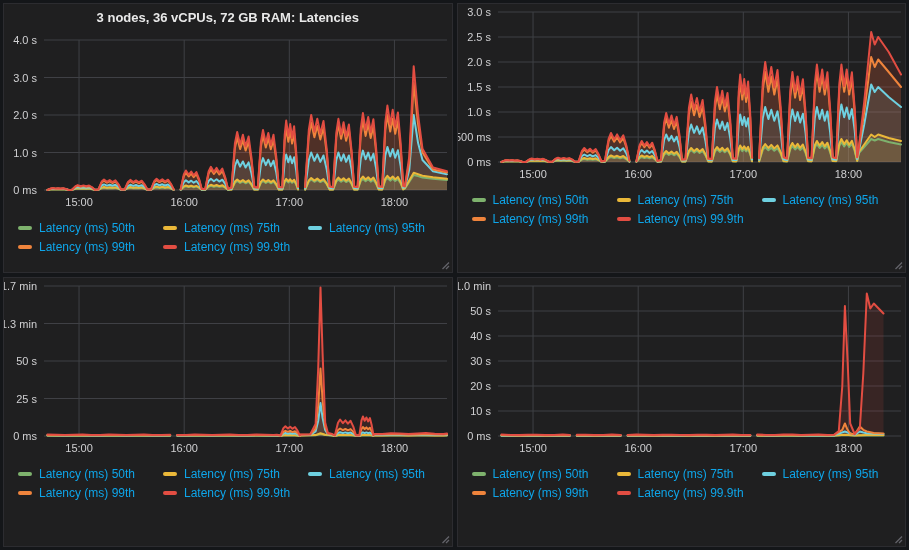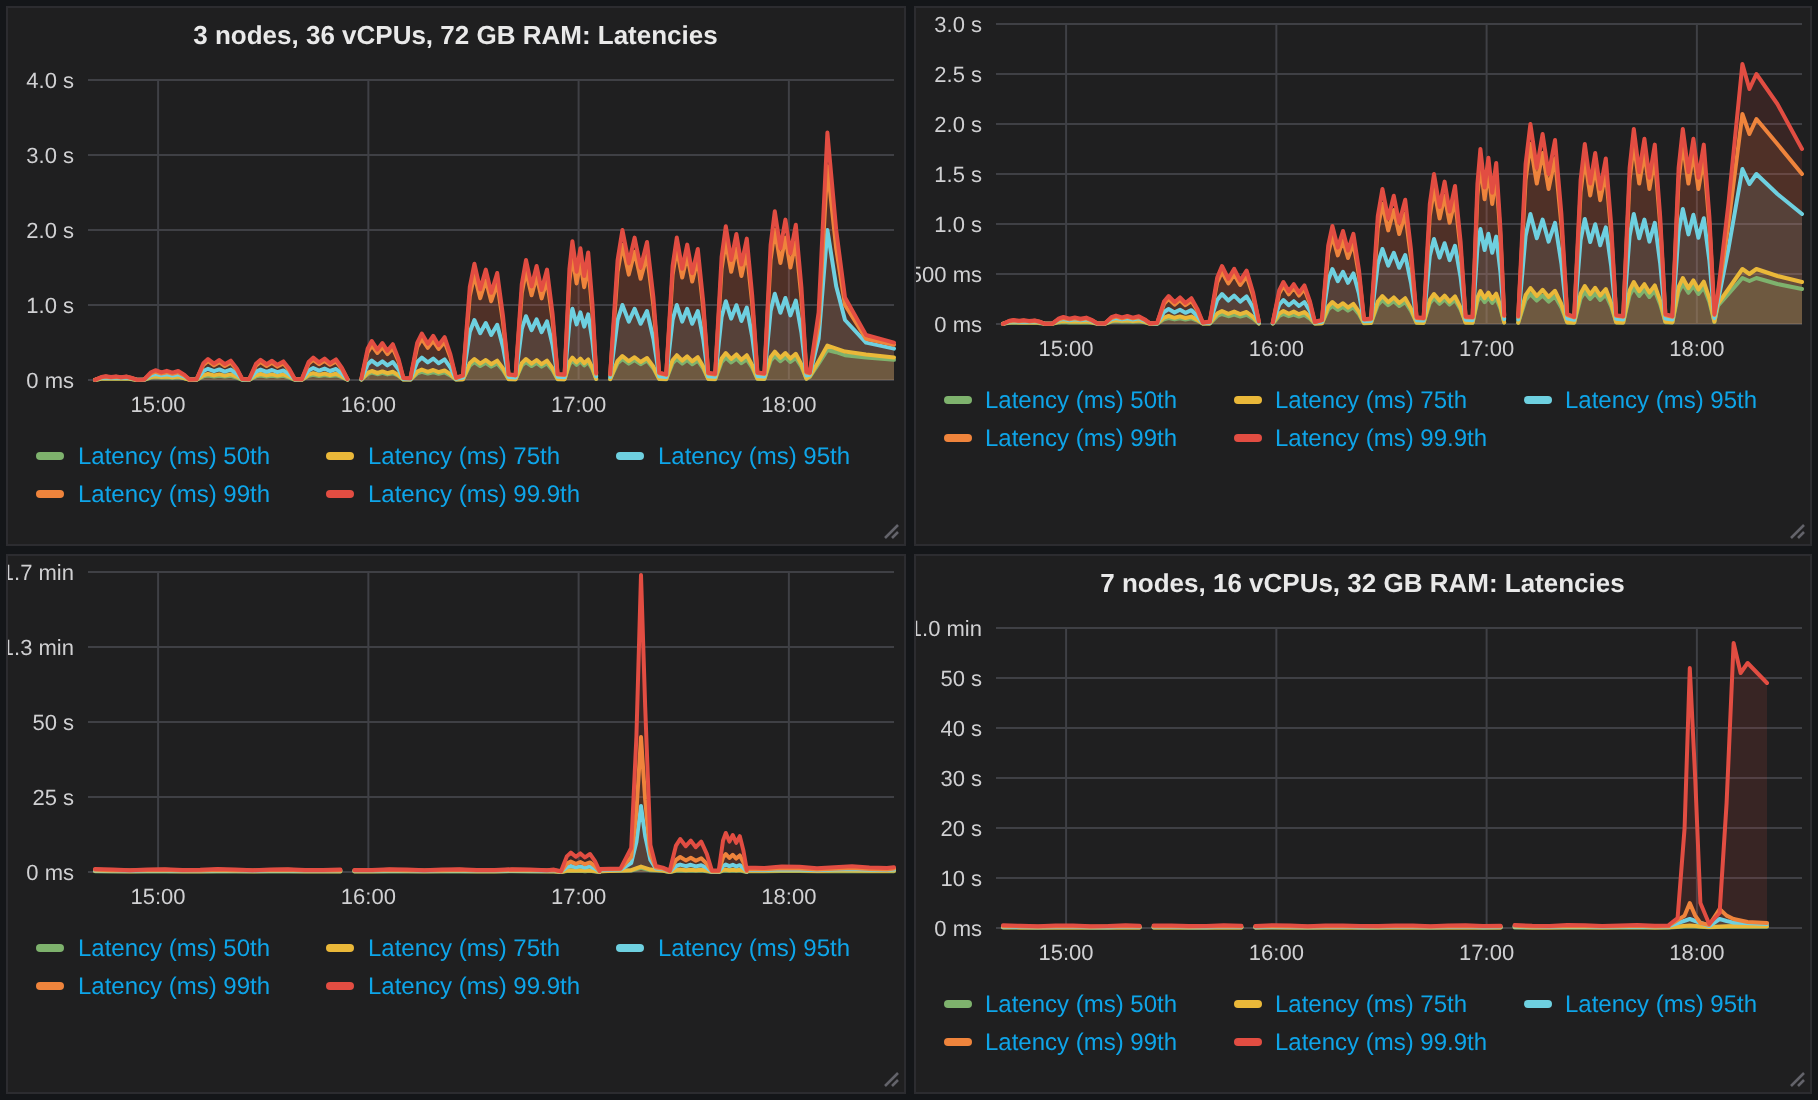--- a/index.html
+++ b/index.html
@@ -258,21 +258,20 @@
             <span class="legend-label">Latency (ms) 99.9th</span>
           </span>
         </div>
       </div>
     <svg class="resize" width="9" height="9">
       <path d="M8 1.5 L1.5 8 M8 5 L5 8" stroke="#63636a" stroke-width="1.3" fill="none"></path>
     </svg>
   </section>
 
   <section class="panel">
-    <div class="panel-title">7 nodes, 16 vCPUs, 32 GB RAM: Latencies</div>
     <svg class="chart" width="449" height="181">
         <rect x="40" y="8" width="403" height="150" fill="none" pointer-events="all"></rect>
         <line x1="40" x2="443" y1="158" y2="158" stroke="#3f4045" stroke-width="1"></line>
         <text x="33" y="162" text-anchor="end" font-size="11px" fill="#d0d0d2">0 ms</text>
         <line x1="40" x2="443" y1="133" y2="133" stroke="#3f4045" stroke-width="1"></line>
         <text x="33" y="137" text-anchor="end" font-size="11px" fill="#d0d0d2">10 s</text>
         <line x1="40" x2="443" y1="108" y2="108" stroke="#3f4045" stroke-width="1"></line>
         <text x="33" y="112" text-anchor="end" font-size="11px" fill="#d0d0d2">20 s</text>
         <line x1="40" x2="443" y1="83" y2="83" stroke="#3f4045" stroke-width="1"></line>
         <text x="33" y="87" text-anchor="end" font-size="11px" fill="#d0d0d2">30 s</text>

